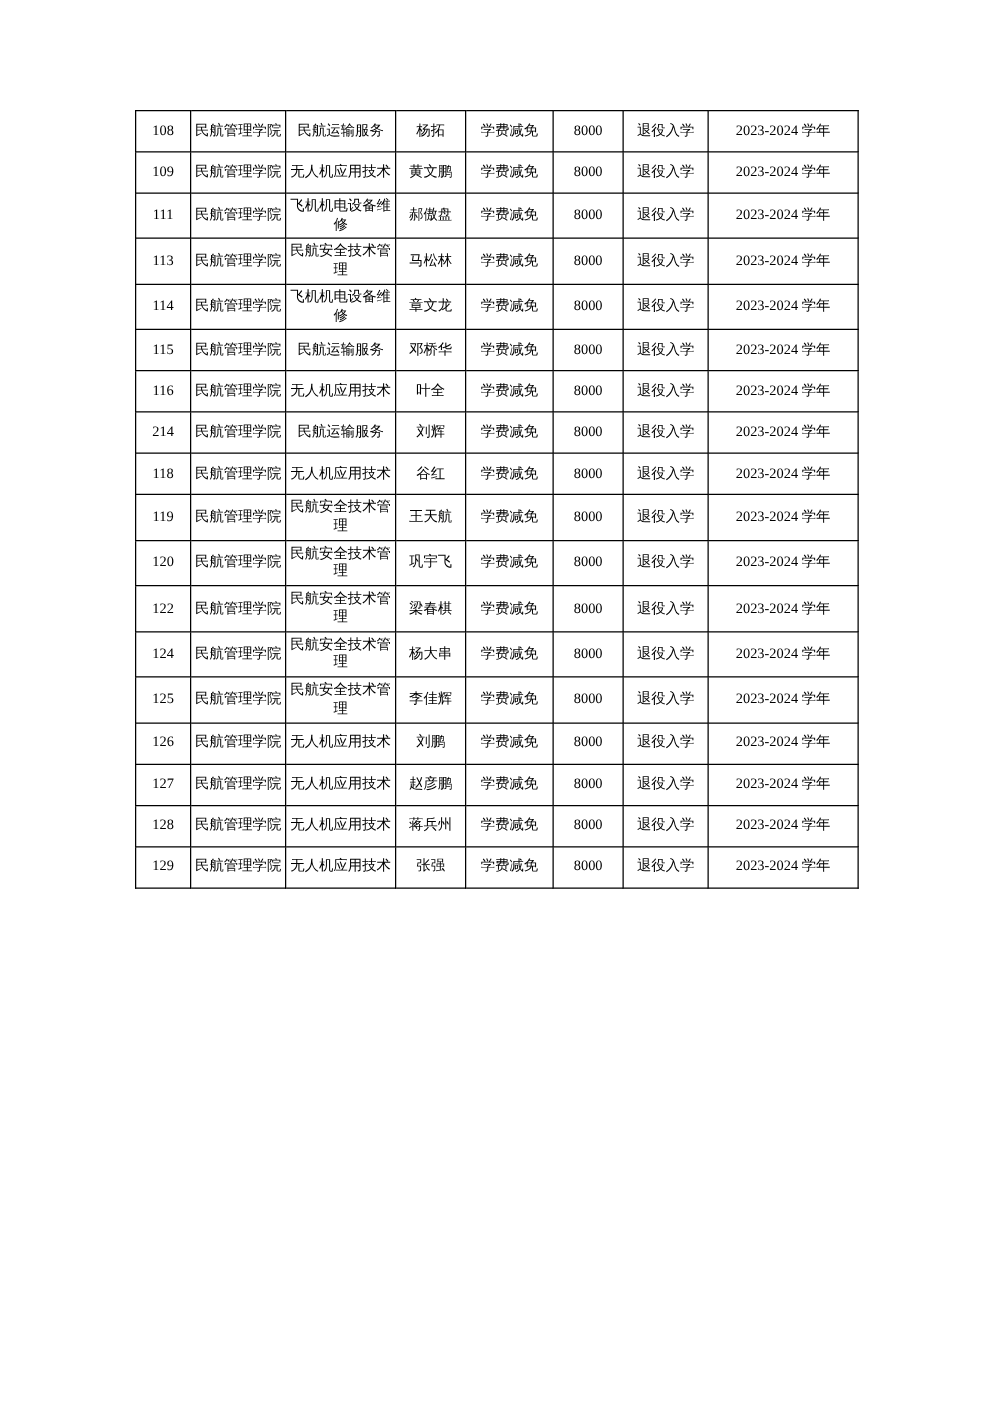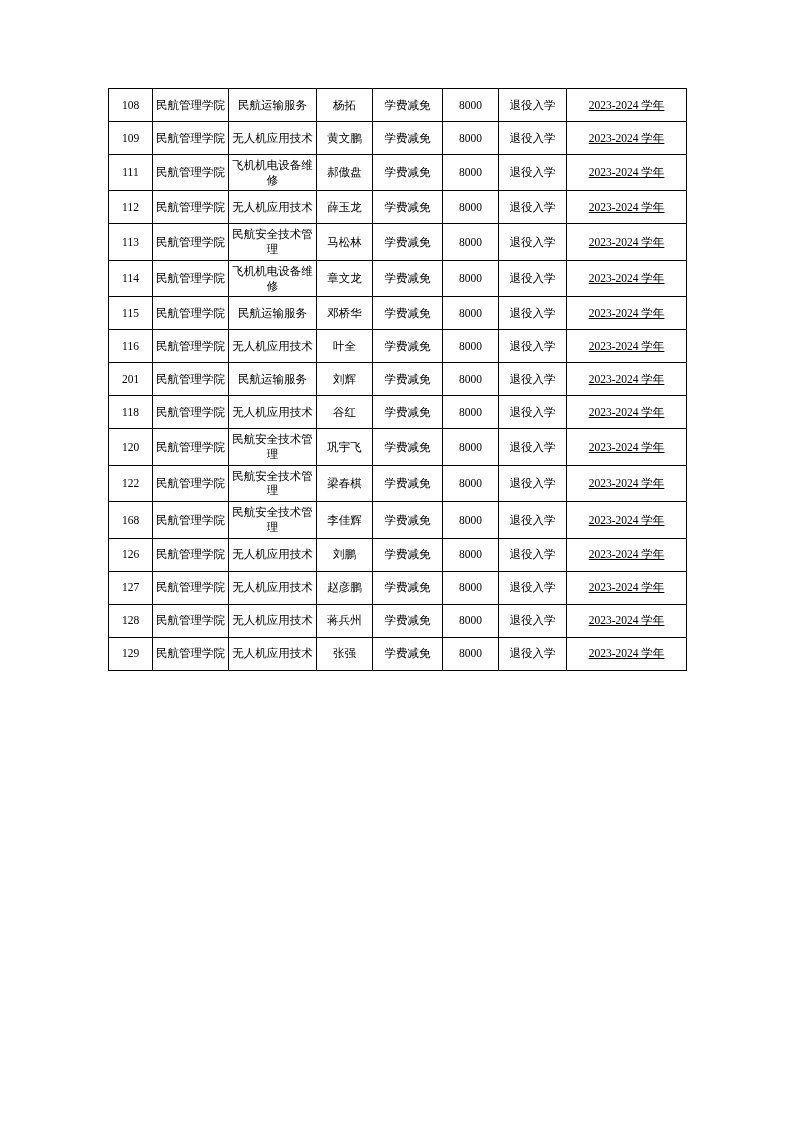--- a/index.html
+++ b/index.html
@@ -39,21 +39,21 @@
   col.c-index   { width: 44px; }
   col.c-college { width: 76px; }
   col.c-major   { width: 88px; }
   col.c-name    { width: 56px; }
   col.c-type    { width: 70px; }
   col.c-amount  { width: 56px; }
   col.c-reason  { width: 68px; }
   col.c-year    { width: 120px; }
   .cell-index { font-size: 12px; }
   .cell-amount { font-size: 12px; }
-  .cell-year { font-size: 11.5px; text-decoration: underline; }
+  .cell-year { font-size: 11.5px; }
 </style>
 </head>
 <body>
 
 <div class="page">
   <table class="roster">
     <colgroup>
       <col class="c-index">
       <col class="c-college">
       <col class="c-major">
@@ -88,30 +88,20 @@
           <td class="cell-index">111</td>
           <td class="cell-college">民航管理学院</td>
           <td class="cell-major">飞机机电设备维修</td>
           <td class="cell-name">郝傲盘</td>
           <td class="cell-type">学费减免</td>
           <td class="cell-amount">8000</td>
           <td class="cell-reason">退役入学</td>
           <td class="cell-year">2023-2024 学年</td>
         </tr>
         <tr>
-          <td class="cell-index">112</td>
-          <td class="cell-college">民航管理学院</td>
-          <td class="cell-major">无人机应用技术</td>
-          <td class="cell-name">薛玉龙</td>
-          <td class="cell-type">学费减免</td>
-          <td class="cell-amount">8000</td>
-          <td class="cell-reason">退役入学</td>
-          <td class="cell-year">2023-2024 学年</td>
-        </tr>
-        <tr>
           <td class="cell-index">113</td>
           <td class="cell-college">民航管理学院</td>
           <td class="cell-major">民航安全技术管理</td>
           <td class="cell-name">马松林</td>
           <td class="cell-type">学费减免</td>
           <td class="cell-amount">8000</td>
           <td class="cell-reason">退役入学</td>
           <td class="cell-year">2023-2024 学年</td>
         </tr>
         <tr>
@@ -138,61 +128,81 @@
           <td class="cell-index">116</td>
           <td class="cell-college">民航管理学院</td>
           <td class="cell-major">无人机应用技术</td>
           <td class="cell-name">叶全</td>
           <td class="cell-type">学费减免</td>
           <td class="cell-amount">8000</td>
           <td class="cell-reason">退役入学</td>
           <td class="cell-year">2023-2024 学年</td>
         </tr>
         <tr>
-          <td class="cell-index">201</td>
+          <td class="cell-index">214</td>
           <td class="cell-college">民航管理学院</td>
           <td class="cell-major">民航运输服务</td>
           <td class="cell-name">刘辉</td>
           <td class="cell-type">学费减免</td>
           <td class="cell-amount">8000</td>
           <td class="cell-reason">退役入学</td>
           <td class="cell-year">2023-2024 学年</td>
         </tr>
         <tr>
           <td class="cell-index">118</td>
           <td class="cell-college">民航管理学院</td>
           <td class="cell-major">无人机应用技术</td>
           <td class="cell-name">谷红</td>
           <td class="cell-type">学费减免</td>
           <td class="cell-amount">8000</td>
           <td class="cell-reason">退役入学</td>
           <td class="cell-year">2023-2024 学年</td>
         </tr>
         <tr>
+          <td class="cell-index">119</td>
+          <td class="cell-college">民航管理学院</td>
+          <td class="cell-major">民航安全技术管理</td>
+          <td class="cell-name">王天航</td>
+          <td class="cell-type">学费减免</td>
+          <td class="cell-amount">8000</td>
+          <td class="cell-reason">退役入学</td>
+          <td class="cell-year">2023-2024 学年</td>
+        </tr>
+        <tr>
           <td class="cell-index">120</td>
           <td class="cell-college">民航管理学院</td>
           <td class="cell-major">民航安全技术管理</td>
           <td class="cell-name">巩宇飞</td>
           <td class="cell-type">学费减免</td>
           <td class="cell-amount">8000</td>
           <td class="cell-reason">退役入学</td>
           <td class="cell-year">2023-2024 学年</td>
         </tr>
         <tr>
           <td class="cell-index">122</td>
           <td class="cell-college">民航管理学院</td>
           <td class="cell-major">民航安全技术管理</td>
           <td class="cell-name">梁春棋</td>
           <td class="cell-type">学费减免</td>
           <td class="cell-amount">8000</td>
           <td class="cell-reason">退役入学</td>
           <td class="cell-year">2023-2024 学年</td>
         </tr>
         <tr>
-          <td class="cell-index">168</td>
+          <td class="cell-index">124</td>
+          <td class="cell-college">民航管理学院</td>
+          <td class="cell-major">民航安全技术管理</td>
+          <td class="cell-name">杨大串</td>
+          <td class="cell-type">学费减免</td>
+          <td class="cell-amount">8000</td>
+          <td class="cell-reason">退役入学</td>
+          <td class="cell-year">2023-2024 学年</td>
+        </tr>
+        <tr>
+          <td class="cell-index">125</td>
           <td class="cell-college">民航管理学院</td>
           <td class="cell-major">民航安全技术管理</td>
           <td class="cell-name">李佳辉</td>
           <td class="cell-type">学费减免</td>
           <td class="cell-amount">8000</td>
           <td class="cell-reason">退役入学</td>
           <td class="cell-year">2023-2024 学年</td>
         </tr>
         <tr>
           <td class="cell-index">126</td>

